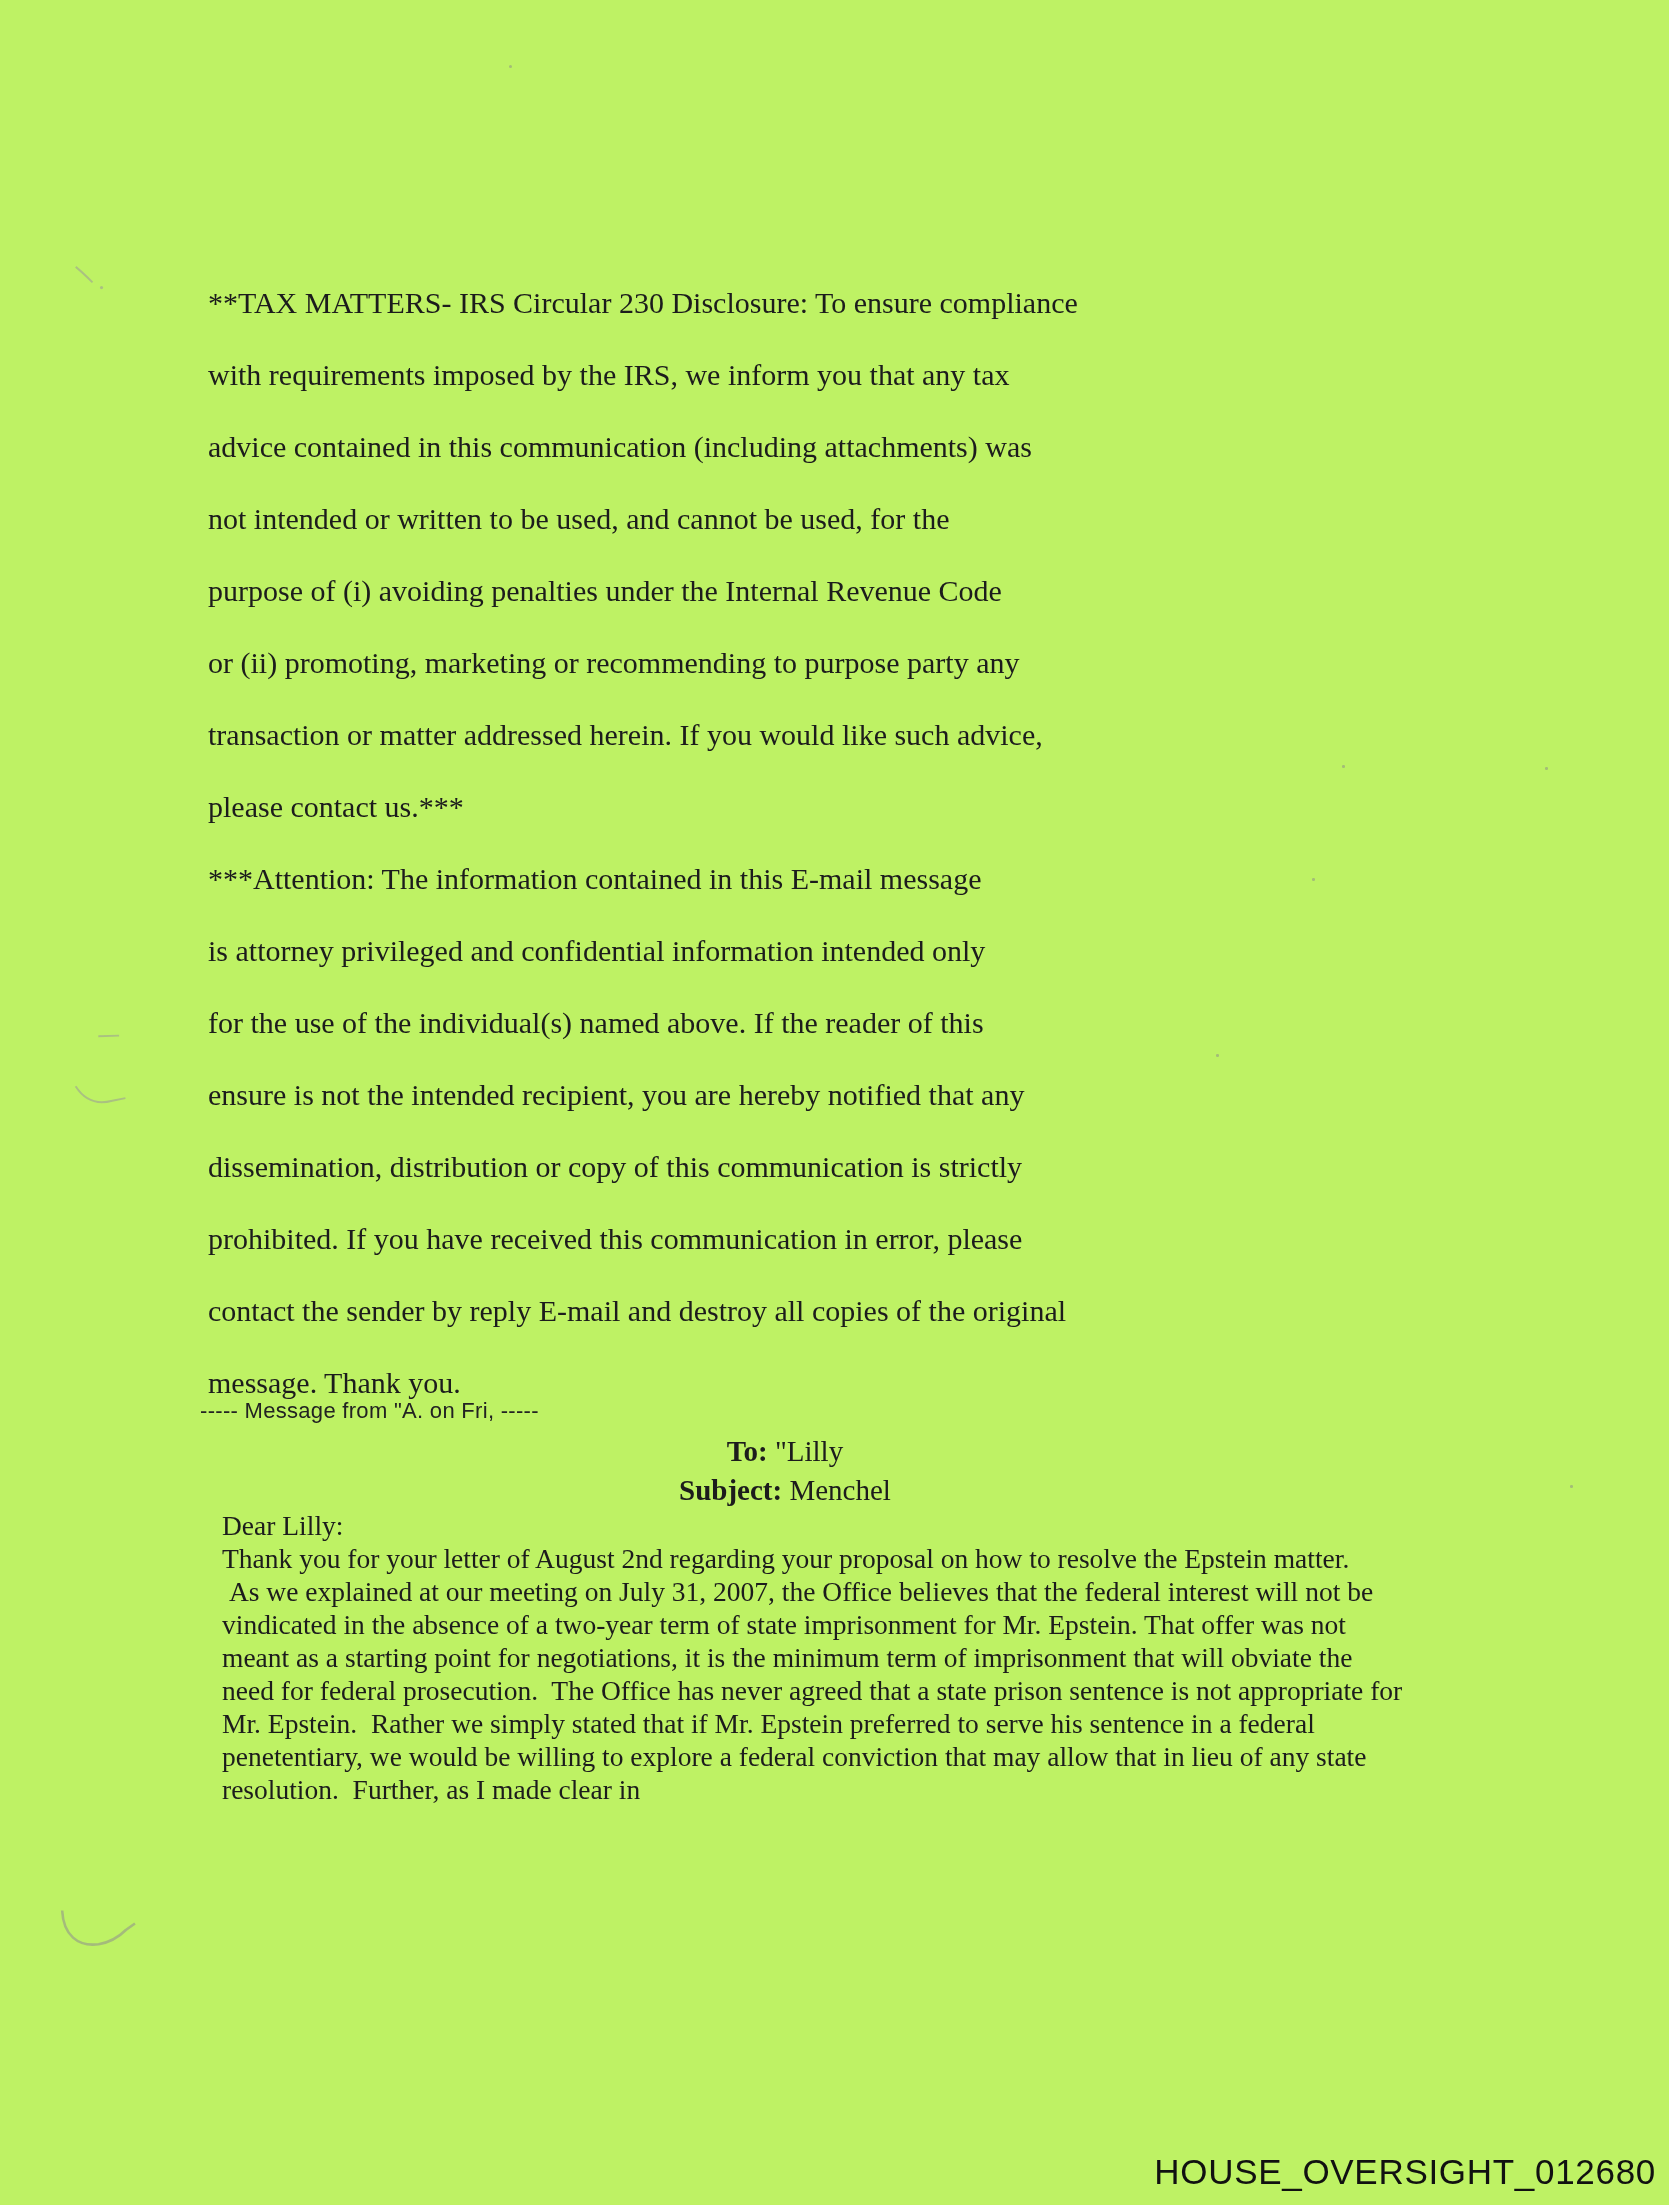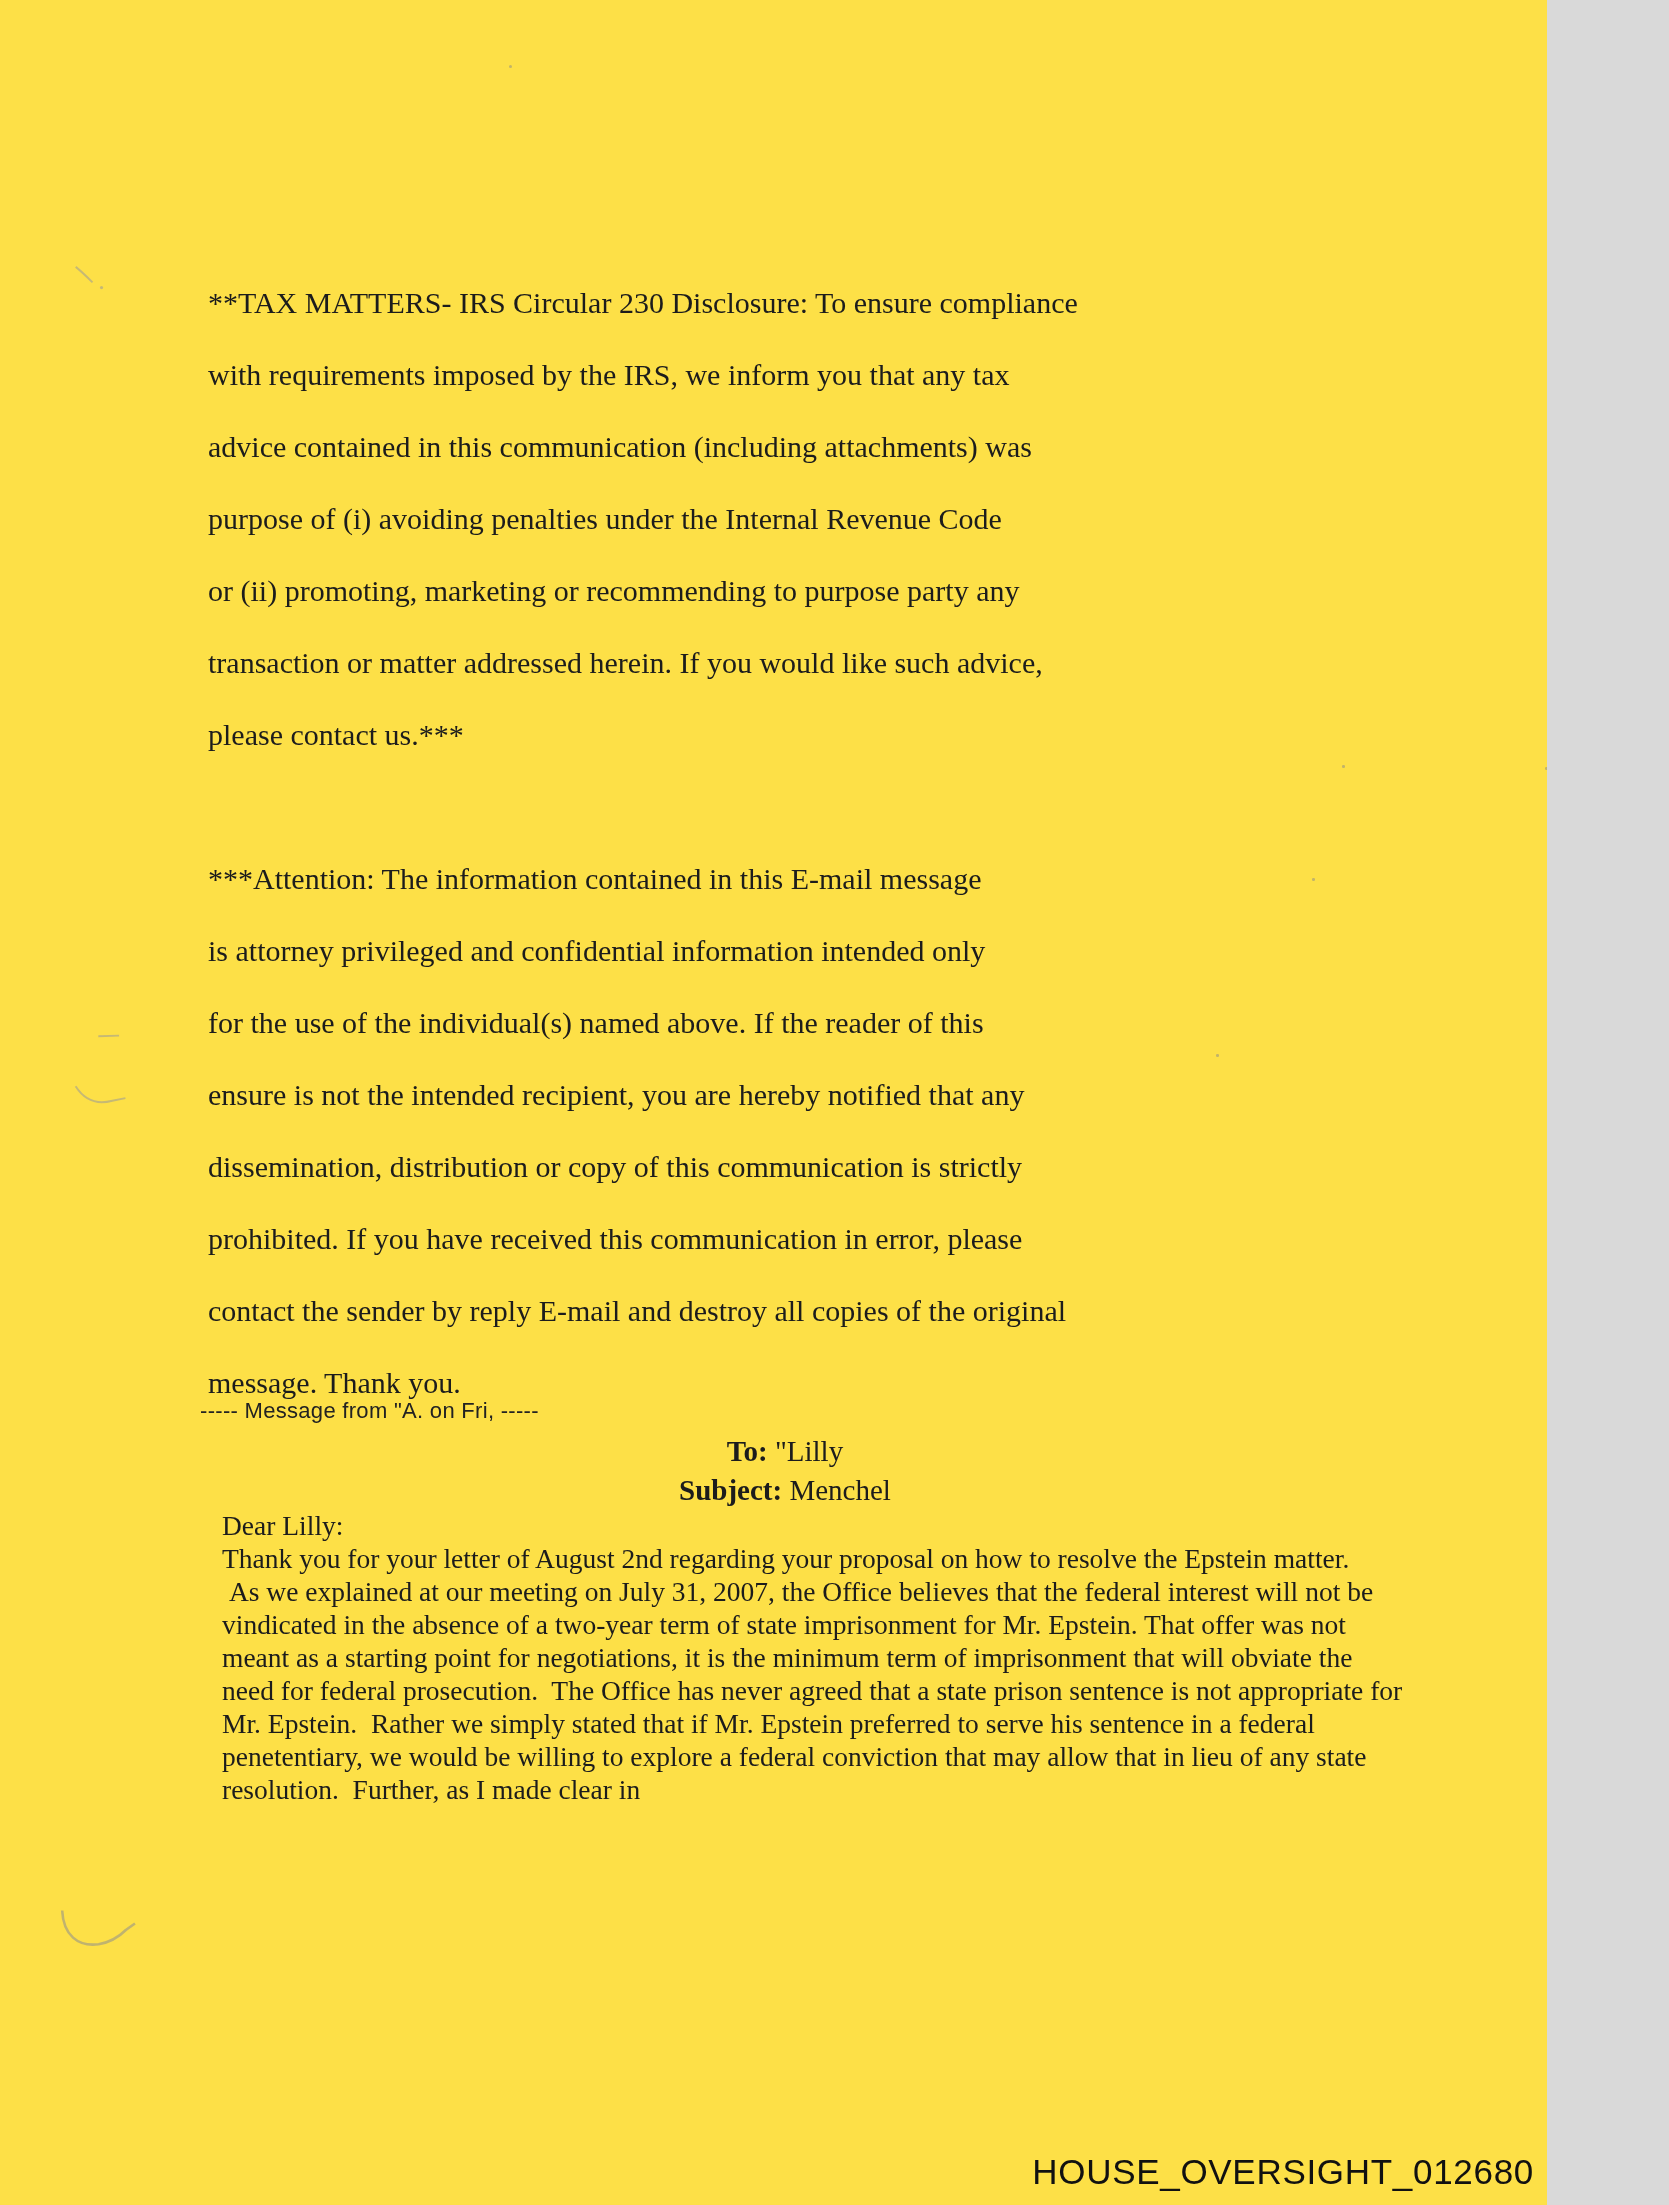--- a/index.html
+++ b/index.html
@@ -1,20 +1,20 @@
 <!DOCTYPE html>
 <html style="font-size:10.5px"><head>
 <meta charset="utf-8">
 <style>
   html, body { margin: 0; padding: 0; background: #d9d9d9; }
   .page {
     position: relative;
-    width: 1547px;
+    width: 1669px;
     height: 2205px;
-    background: #fde047;
+    background: #bef264;
     font-family: "Liberation Serif", serif;
     color: #1c1c1c;
     overflow: hidden;
   }
   .spaced-block {
     position: absolute;
     left: 208px;
     width: 1211px;
   }
   .spaced-block .line {
@@ -100,20 +100,21 @@
   <div class="dot" style="left:1342px; top:765px; width:2.6px; height:2.6px;"></div>
   <div class="dot" style="left:1545px; top:767px; width:2.6px; height:2.6px;"></div>
   <div class="dot" style="left:1312px; top:878px; width:2.6px; height:2.6px;"></div>
   <div class="dot" style="left:1216px; top:1054px; width:2.6px; height:2.6px;"></div>
   <div class="dot" style="left:1570px; top:1485px; width:2.6px; height:2.6px;"></div>
 
   <div class="spaced-block" style="top:267px;">
     <div class="line">**TAX MATTERS- IRS Circular 230 Disclosure: To ensure compliance</div>
     <div class="line">with requirements imposed by the IRS, we inform you that any tax</div>
     <div class="line">advice contained in this communication (including attachments) was</div>
+    <div class="line">not intended or written to be used, and cannot be used, for the</div>
     <div class="line">purpose of (i) avoiding penalties under the Internal Revenue Code</div>
     <div class="line">or (ii) promoting, marketing or recommending to purpose party any</div>
     <div class="line">transaction or matter addressed herein. If you would like such advice,</div>
     <div class="line">please contact us.***</div>
   </div>
 
   <div class="spaced-block" style="top:843px;">
     <div class="line">***Attention: The information contained in this E-mail message</div>
     <div class="line">is attorney privileged and confidential information intended only</div>
     <div class="line">for the use of the individual(s) named above. If the reader of this</div>

